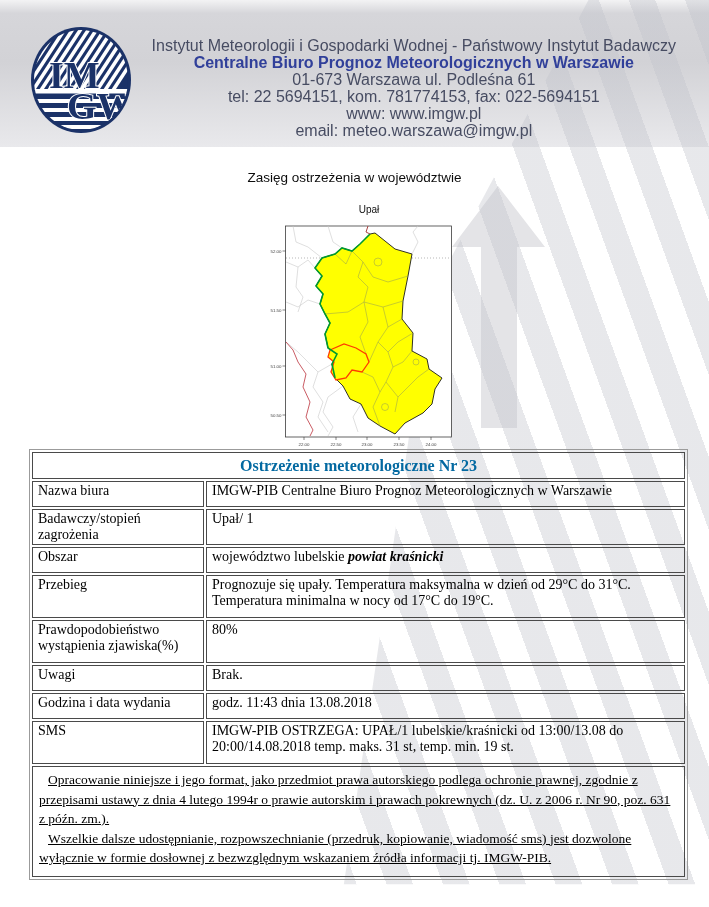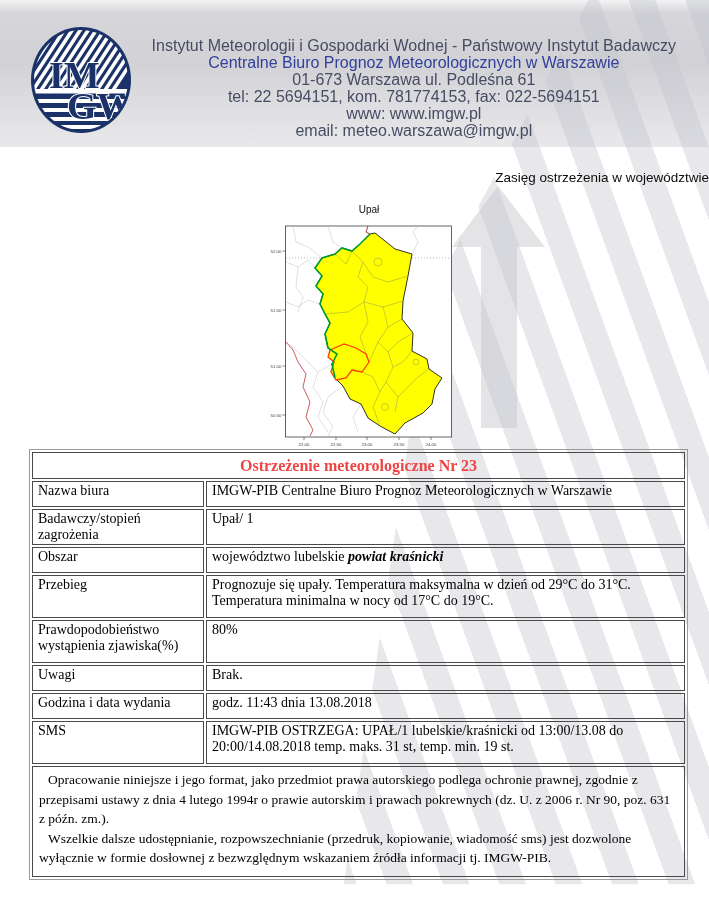--- a/index.html
+++ b/index.html
@@ -14,38 +14,38 @@
     clip-path:polygon(83% 0%,100% 0%,100% 97.5%,48.5% 97.5%,60.5% 33%);}
   
   #arrow-mark{position:absolute;left:452px;top:186px;width:93px;height:242px;z-index:0;
     background:#e4e4e7;
     clip-path:polygon(46px 0,93px 61px,65px 61px,65px 242px,29px 242px,29px 61px,0 61px);}
   
   #logo{position:absolute;left:30px;top:26px;width:102px;height:108px;z-index:2;}
   
   #header-info{position:absolute;right:33px;top:37px;z-index:2;text-align:center;
     font-size:16px;line-height:17px;color:#474c62;}
-  #header-info .b{font-weight:normal;color:#31409a;}
-  
-  #section-title{position:absolute;left:0;top:170px;width:709px;text-align:right;z-index:2;
+  #header-info .b{font-weight:bold;color:#31409a;}
+  
+  #section-title{position:absolute;left:0;top:170px;width:709px;text-align:center;z-index:2;
     font-size:13.5px;color:#0d0d0d;}
   
   #map{position:absolute;left:268px;top:202px;z-index:2;}
   
   #warn-table{position:absolute;left:29px;top:449px;width:659px;z-index:2;
     border-collapse:separate;border-spacing:2px;border:1px solid #9b9b9b;
     font-family:"Liberation Serif",serif;font-size:14px;color:#000;table-layout:fixed;}
   #warn-table td{border:1px solid #4a4a4a;padding:1px 5px;vertical-align:top;background:transparent;}
   #warn-table td.lbl{font-weight:normal;}
   #warn-table tr.norm td{height:22px;}
   #warn-table tr.tall td{height:39px;}
   #warn-table td.title-cell{text-align:center;font-weight:bold;font-size:16px;height:23px;
-    vertical-align:middle;color:#ef4444;}
+    vertical-align:middle;color:#0369a1;}
   #warn-table td.note-cell{font-size:13.5px;line-height:19.5px;padding:3px 6px 8px 6px;}
-  #warn-table td.note-cell p{margin:0;text-indent:9px;}
+  #warn-table td.note-cell p{margin:0;text-indent:9px;text-decoration:underline;}
   .valbold{font-weight:bold;font-style:italic;}
 </style>
 </head>
 <body>
 
 <div id="page">
 
   <div id="header-band"></div>
   <div id="arrow-mark"></div>
   <div id="stripes"></div>

